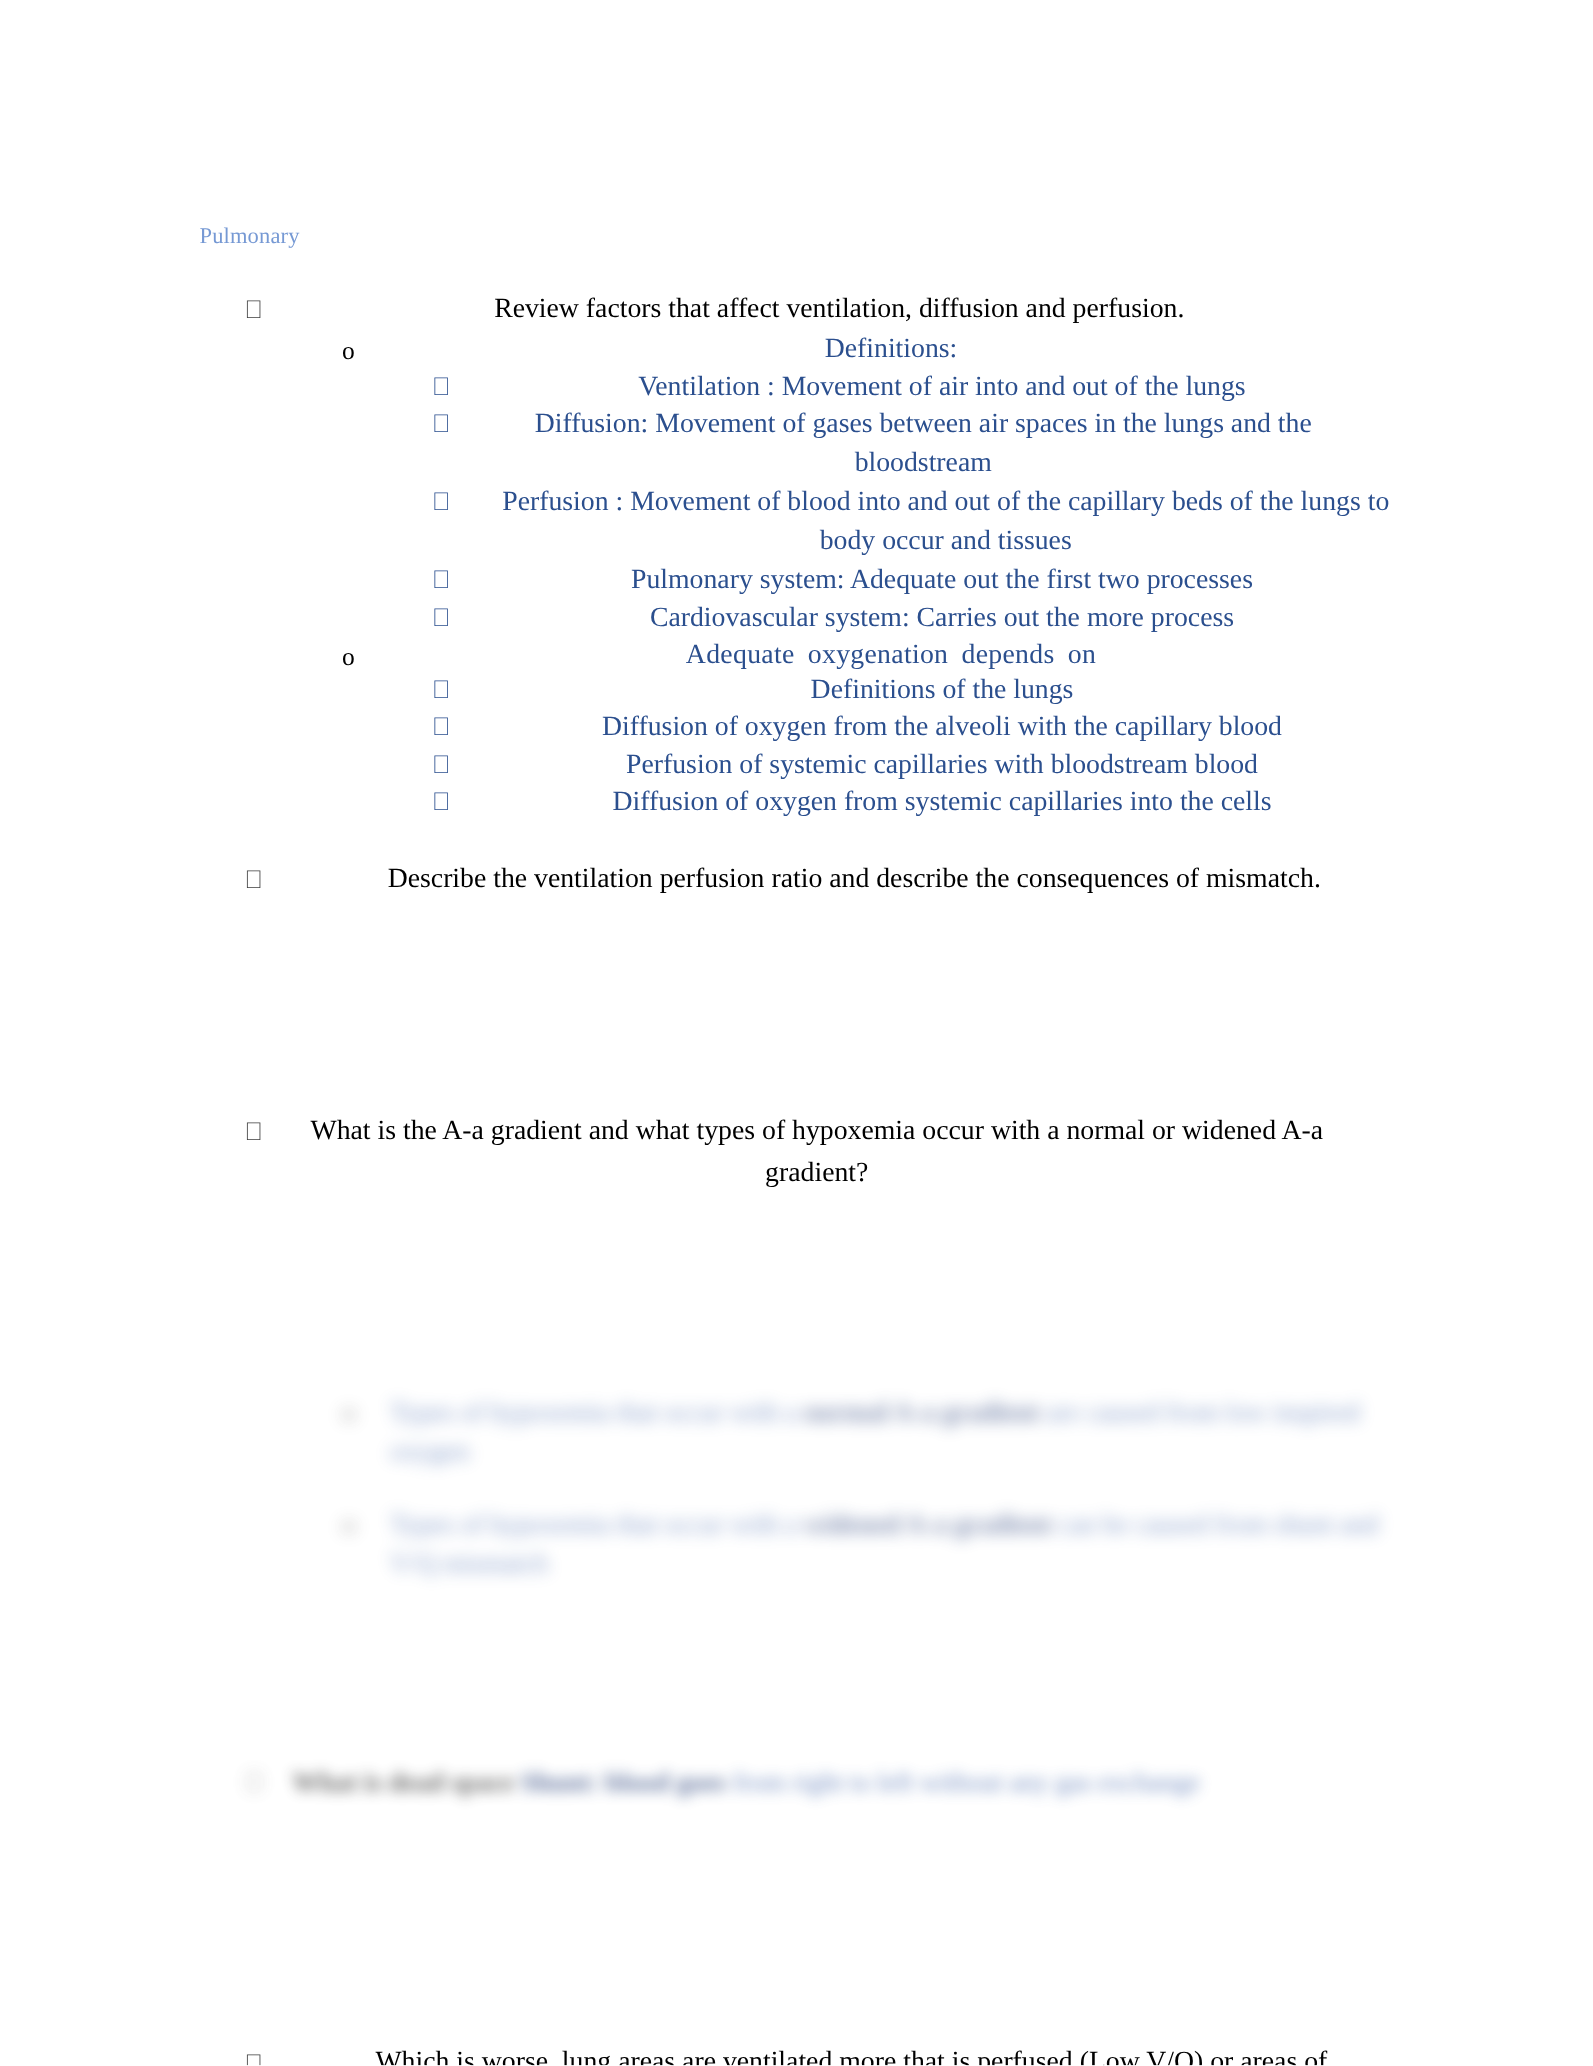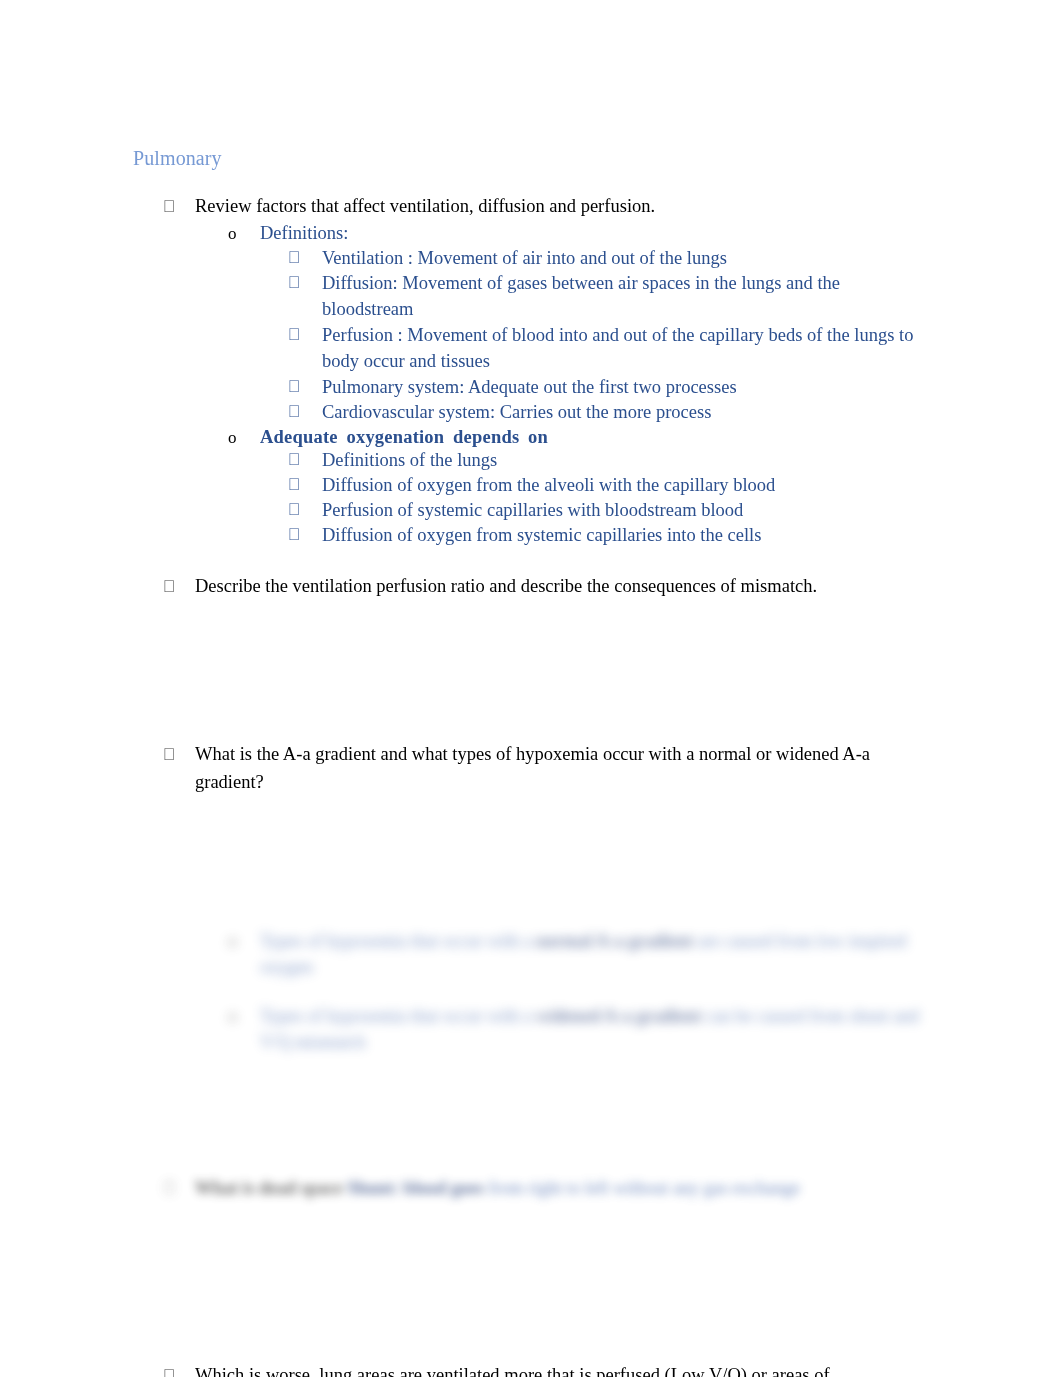--- a/index.html
+++ b/index.html
@@ -18,41 +18,42 @@
     height: 1377px;
     background: #ffffff;
     overflow: hidden;
   }
 
   
   .doc-heading {
     position: absolute;
     left: 133px;
     top: 147px;
-    font-size: 20px;
+    font-size: 15px;
     line-height: 22px;
     color: #7699d4;
     letter-spacing: 0.1px;
     white-space: nowrap;
   }
 
   
   .row {
     position: absolute;
     display: flex;
     align-items: flex-start;
     font-size: 18.5px;
     line-height: 27px;
   }
   .marker {
     flex: 0 0 auto;
     text-align: left;
   }
   .txt {
     flex: 1 1 auto;
+    text-align: center;
   }
 
   
   .lvl1 {
     left: 164px;
     width: 760px;
     color: #000000;
     font-size: 18.5px;
     line-height: 27.5px;
   }
@@ -71,21 +72,21 @@
   
   .lvl3 {
     left: 289px;
     width: 645px;
     color: #2b4f8e;
     font-size: 18.5px;
     line-height: 26px;
   }
   .lvl3 .marker { width: 33px; color: #2b4f8e; font-size: 17px; }
 
-  .wide-space { letter-spacing: 0.2px; word-spacing: 4px; font-weight: bold; }
+  .wide-space { letter-spacing: 0.2px; word-spacing: 4px; }
 
   
   .blurred {
     filter: blur(5.2px);
     -webkit-filter: blur(5.2px);
     opacity: 0.62;
     user-select: none;
   }
   .blurred-strong {
     filter: blur(4.6px);

